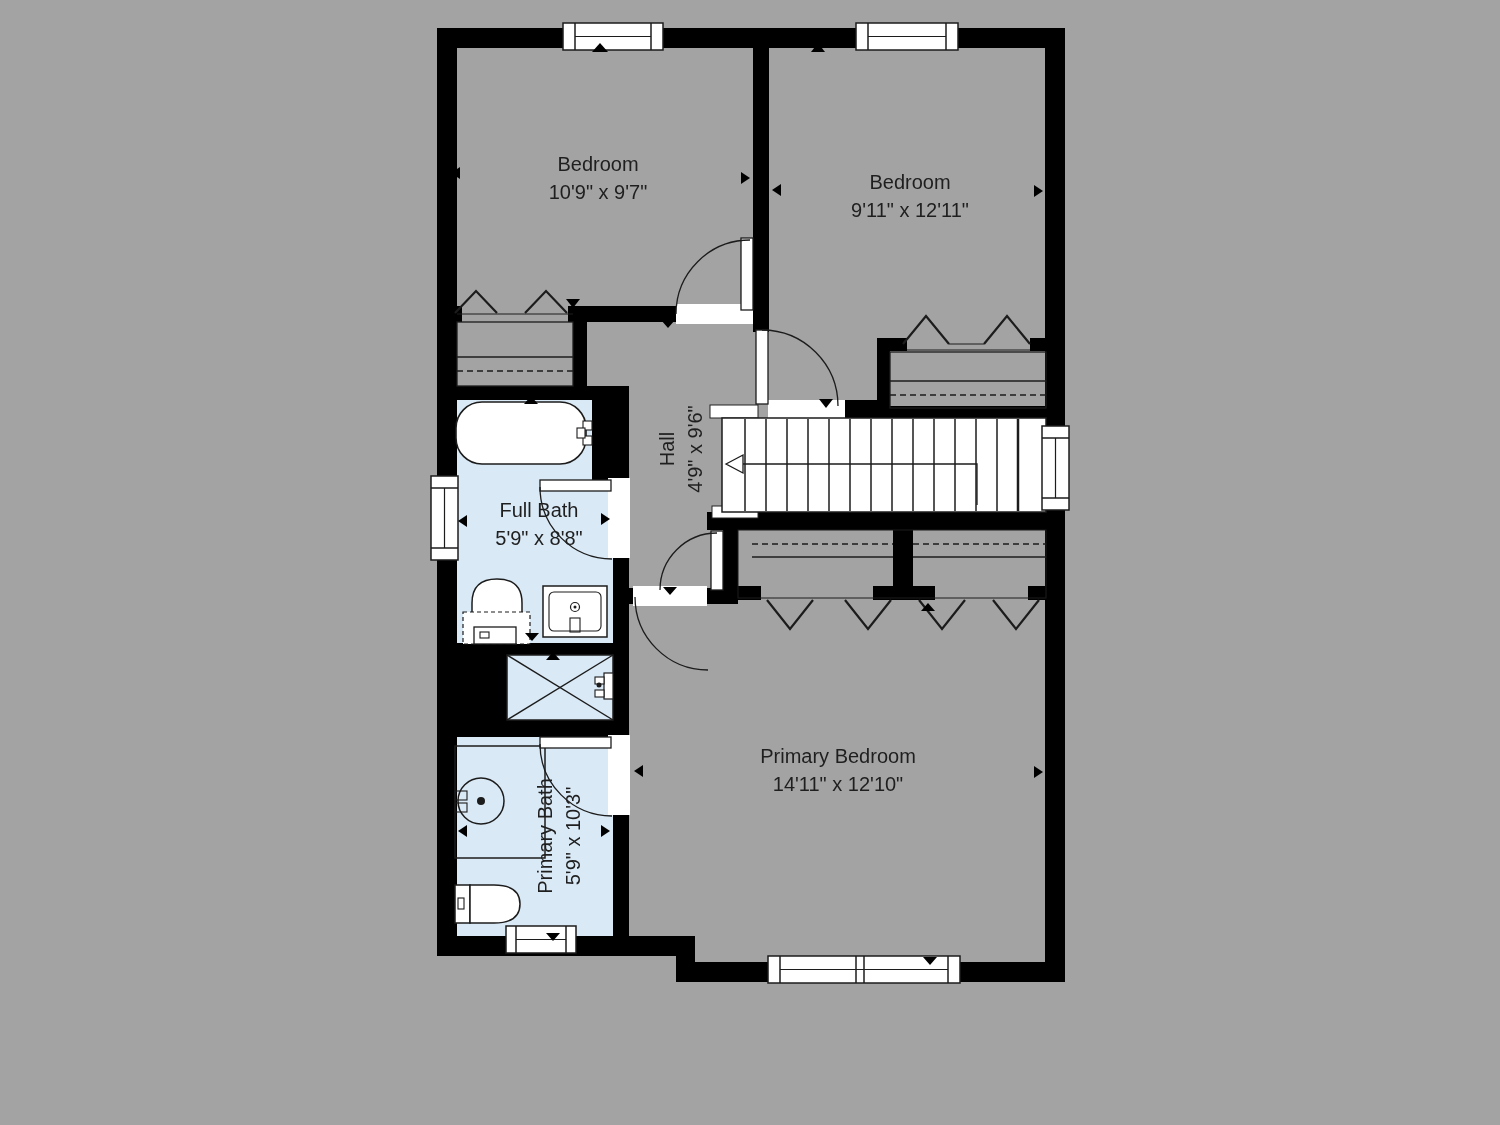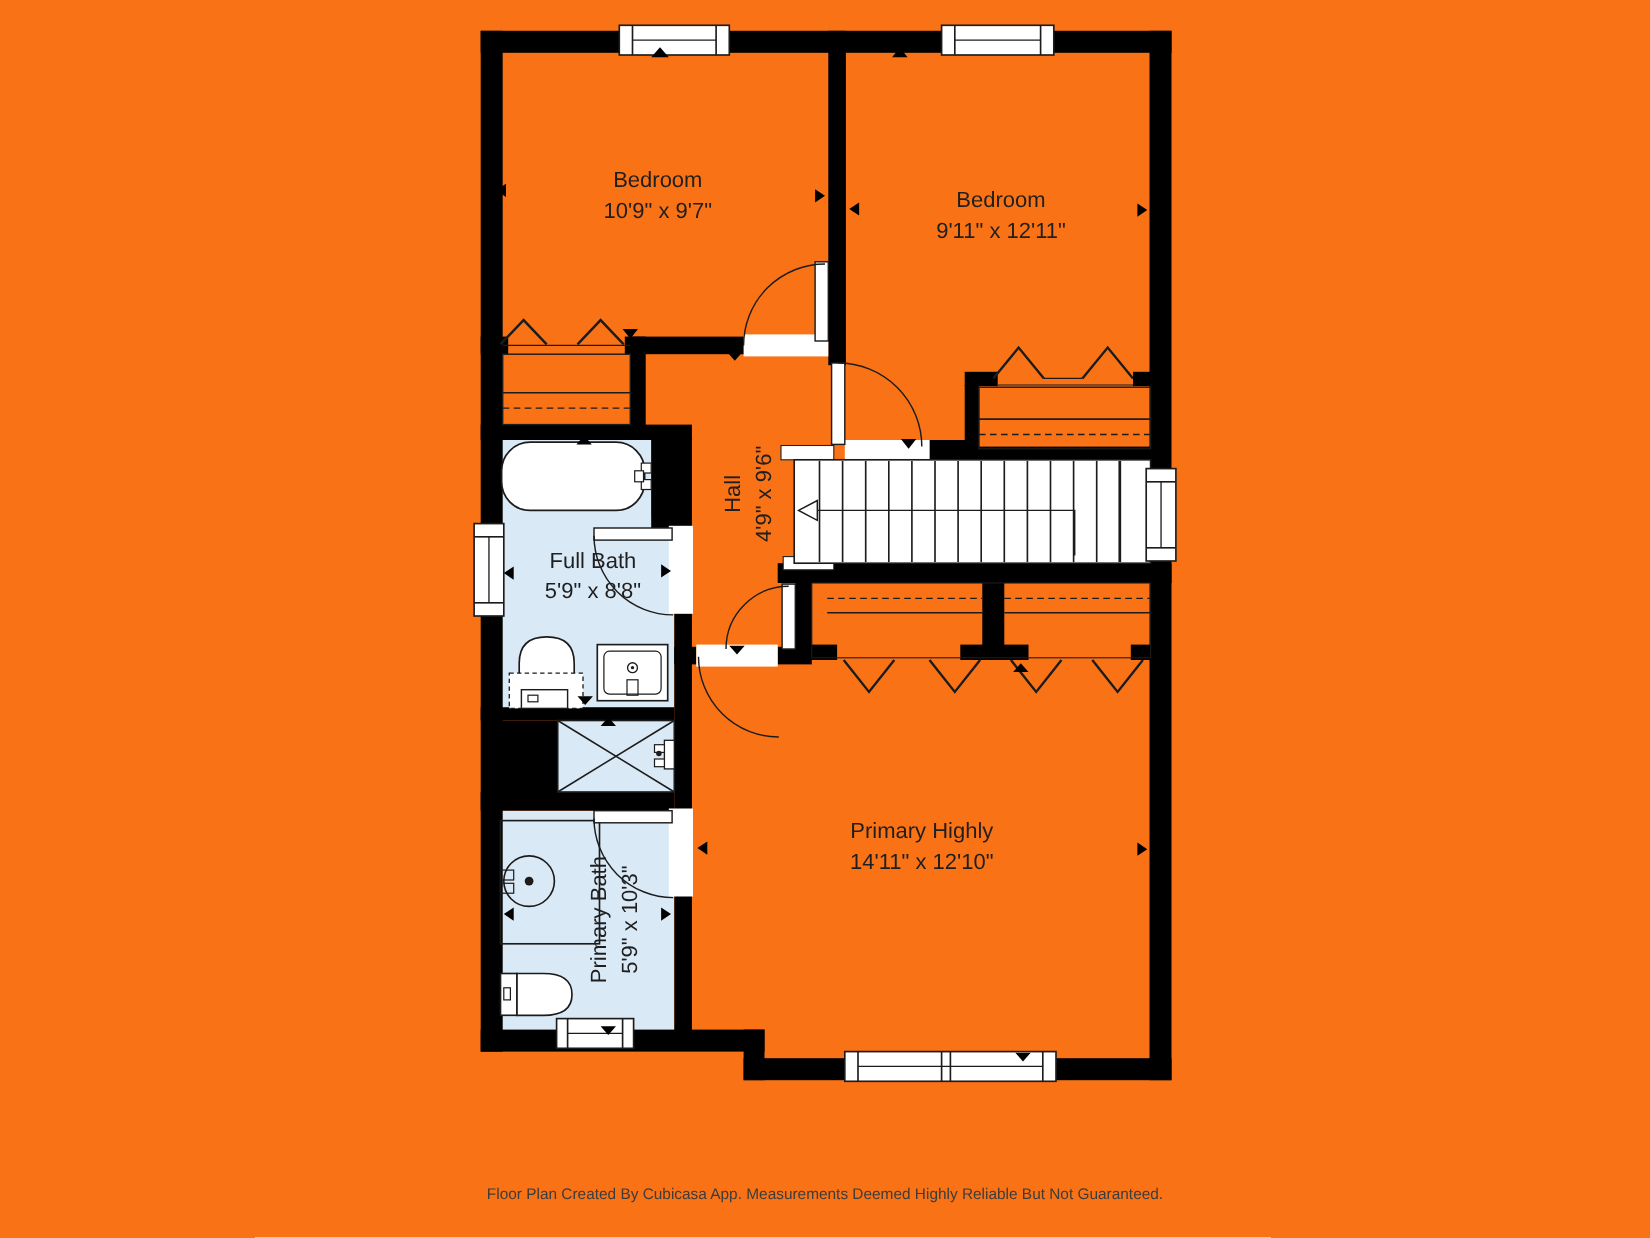--- a/index.html
+++ b/index.html
@@ -1,16 +1,16 @@
 <!DOCTYPE html>
 <html><head>
 <meta charset="utf-8">
 <style>
   html,body{margin:0;padding:0;background:#ffffff;}
-  .canvas{position:relative;width:1500px;height:1125px;background:#f97316;overflow:hidden;
+  .canvas{position:relative;width:1500px;height:1125px;background:#a3a3a3;overflow:hidden;
           font-family:"Liberation Sans","DejaVu Sans",sans-serif;}
   .plan-svg{position:absolute;left:0;top:0;}
   .room-label{position:absolute;text-align:center;color:#1f1f1f;white-space:nowrap;
               transform:translate(-50%,-50%);}
   .room-label.rotated{transform:translate(-50%,-50%) rotate(-90deg);}
   .room-label .name,.room-label .dims{font-size:20px;line-height:28px;}
   .footer{position:absolute;left:0;right:0;top:1077px;text-align:center;
           font-size:14px;color:#3c3c3c;}
 </style>
 </head>
@@ -274,18 +274,17 @@
   </div>
   <div class="room-label" style="left:539px;top:524px">
     <div class="name">Full Bath</div>
     <div class="dims">5'9" x 8'8"</div>
   </div>
   <div class="room-label rotated" style="left:559px;top:836px">
     <div class="name">Primary Bath</div>
     <div class="dims">5'9" x 10'3"</div>
   </div>
   <div class="room-label" style="left:838px;top:770px">
-    <div class="name">Primary Highly</div>
+    <div class="name">Primary Bedroom</div>
     <div class="dims">14'11" x 12'10"</div>
   </div>
 
-  <div class="footer">Floor Plan Created By Cubicasa App. Measurements Deemed Highly Reliable But Not Guaranteed.</div>
 </div>
 
 </body></html>

